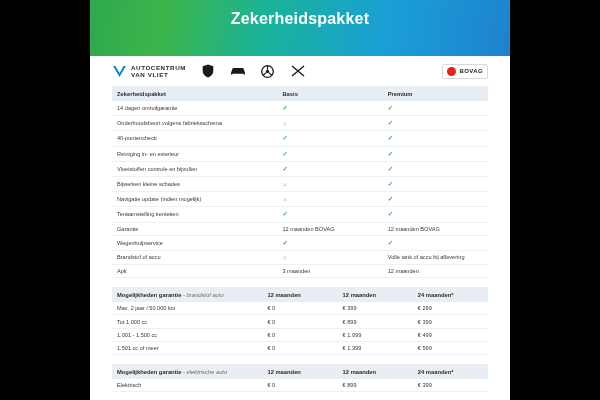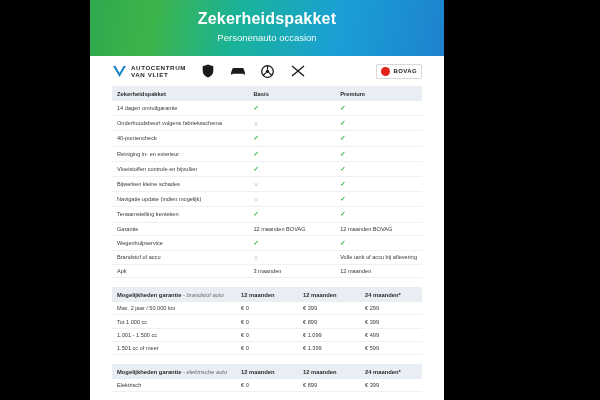--- a/index.html
+++ b/index.html
@@ -1,17 +1,17 @@
 <!DOCTYPE html>
 <html><head>
 <meta charset="utf-8">
 <style>
   html,body{margin:0;padding:0;background:#000;}
   body{width:600px;height:400px;overflow:hidden;font-family:"Liberation Sans",sans-serif;}
-  .page{position:absolute;left:90px;top:0;width:354px;height:400px;background:#ffffff;overflow:hidden;}
+  .page{position:absolute;left:90px;top:0;width:420px;height:400px;background:#ffffff;overflow:hidden;}
   
   .hdr{position:relative;height:56px;background:linear-gradient(100deg,#2fa84f 0%,#3db54a 18%,#19b39a 42%,#1a9fd6 70%,#1e82cf 100%);}
   .hdr .title{position:absolute;left:0;right:0;top:10px;text-align:center;color:#fff;font-size:16px;font-weight:bold;letter-spacing:.2px;}
   .hdr .sub{position:absolute;left:0;right:0;top:32px;text-align:center;color:#ffffff;font-size:9.5px;font-weight:normal;opacity:.95;}
   
   .brands{height:30px;display:flex;align-items:center;padding:0 22px;gap:14px;border-bottom:0;}
   .vanvliet{display:flex;align-items:center;gap:4px;}
   .vv-mark{color:#1b86c8;font-size:15px;line-height:1;font-weight:bold;}
   .vv-txt{font-size:6.2px;line-height:1.15;color:#2a2a2a;font-weight:bold;letter-spacing:.6px;}
   .brand-ico{width:16px;height:16px;display:flex;align-items:center;justify-content:center;color:#1a1a1a;}
@@ -43,21 +43,20 @@
   .note{font-size:3.9px;color:#8b8b8b;line-height:1.45;padding:7px 22px 0 22px;}
   svg{display:block;}
 </style>
 </head>
 <body>
 
 <div class="page">
 
   <div class="hdr">
     <div class="title">Zekerheidspakket</div>
-    <div class="sub">Personenauto occasion</div>
   </div>
 
   <div class="brands">
     <div class="vanvliet">
       <span class="vv-mark">
         <svg width="15" height="13" viewBox="0 0 15 13">
             <path d="M1 1 L7.5 12 L14 1 L11.5 1 L7.5 8 L3.5 1 Z" fill="#1b86c8"></path>
           </svg>
       </span>
       <span class="vv-txt">

